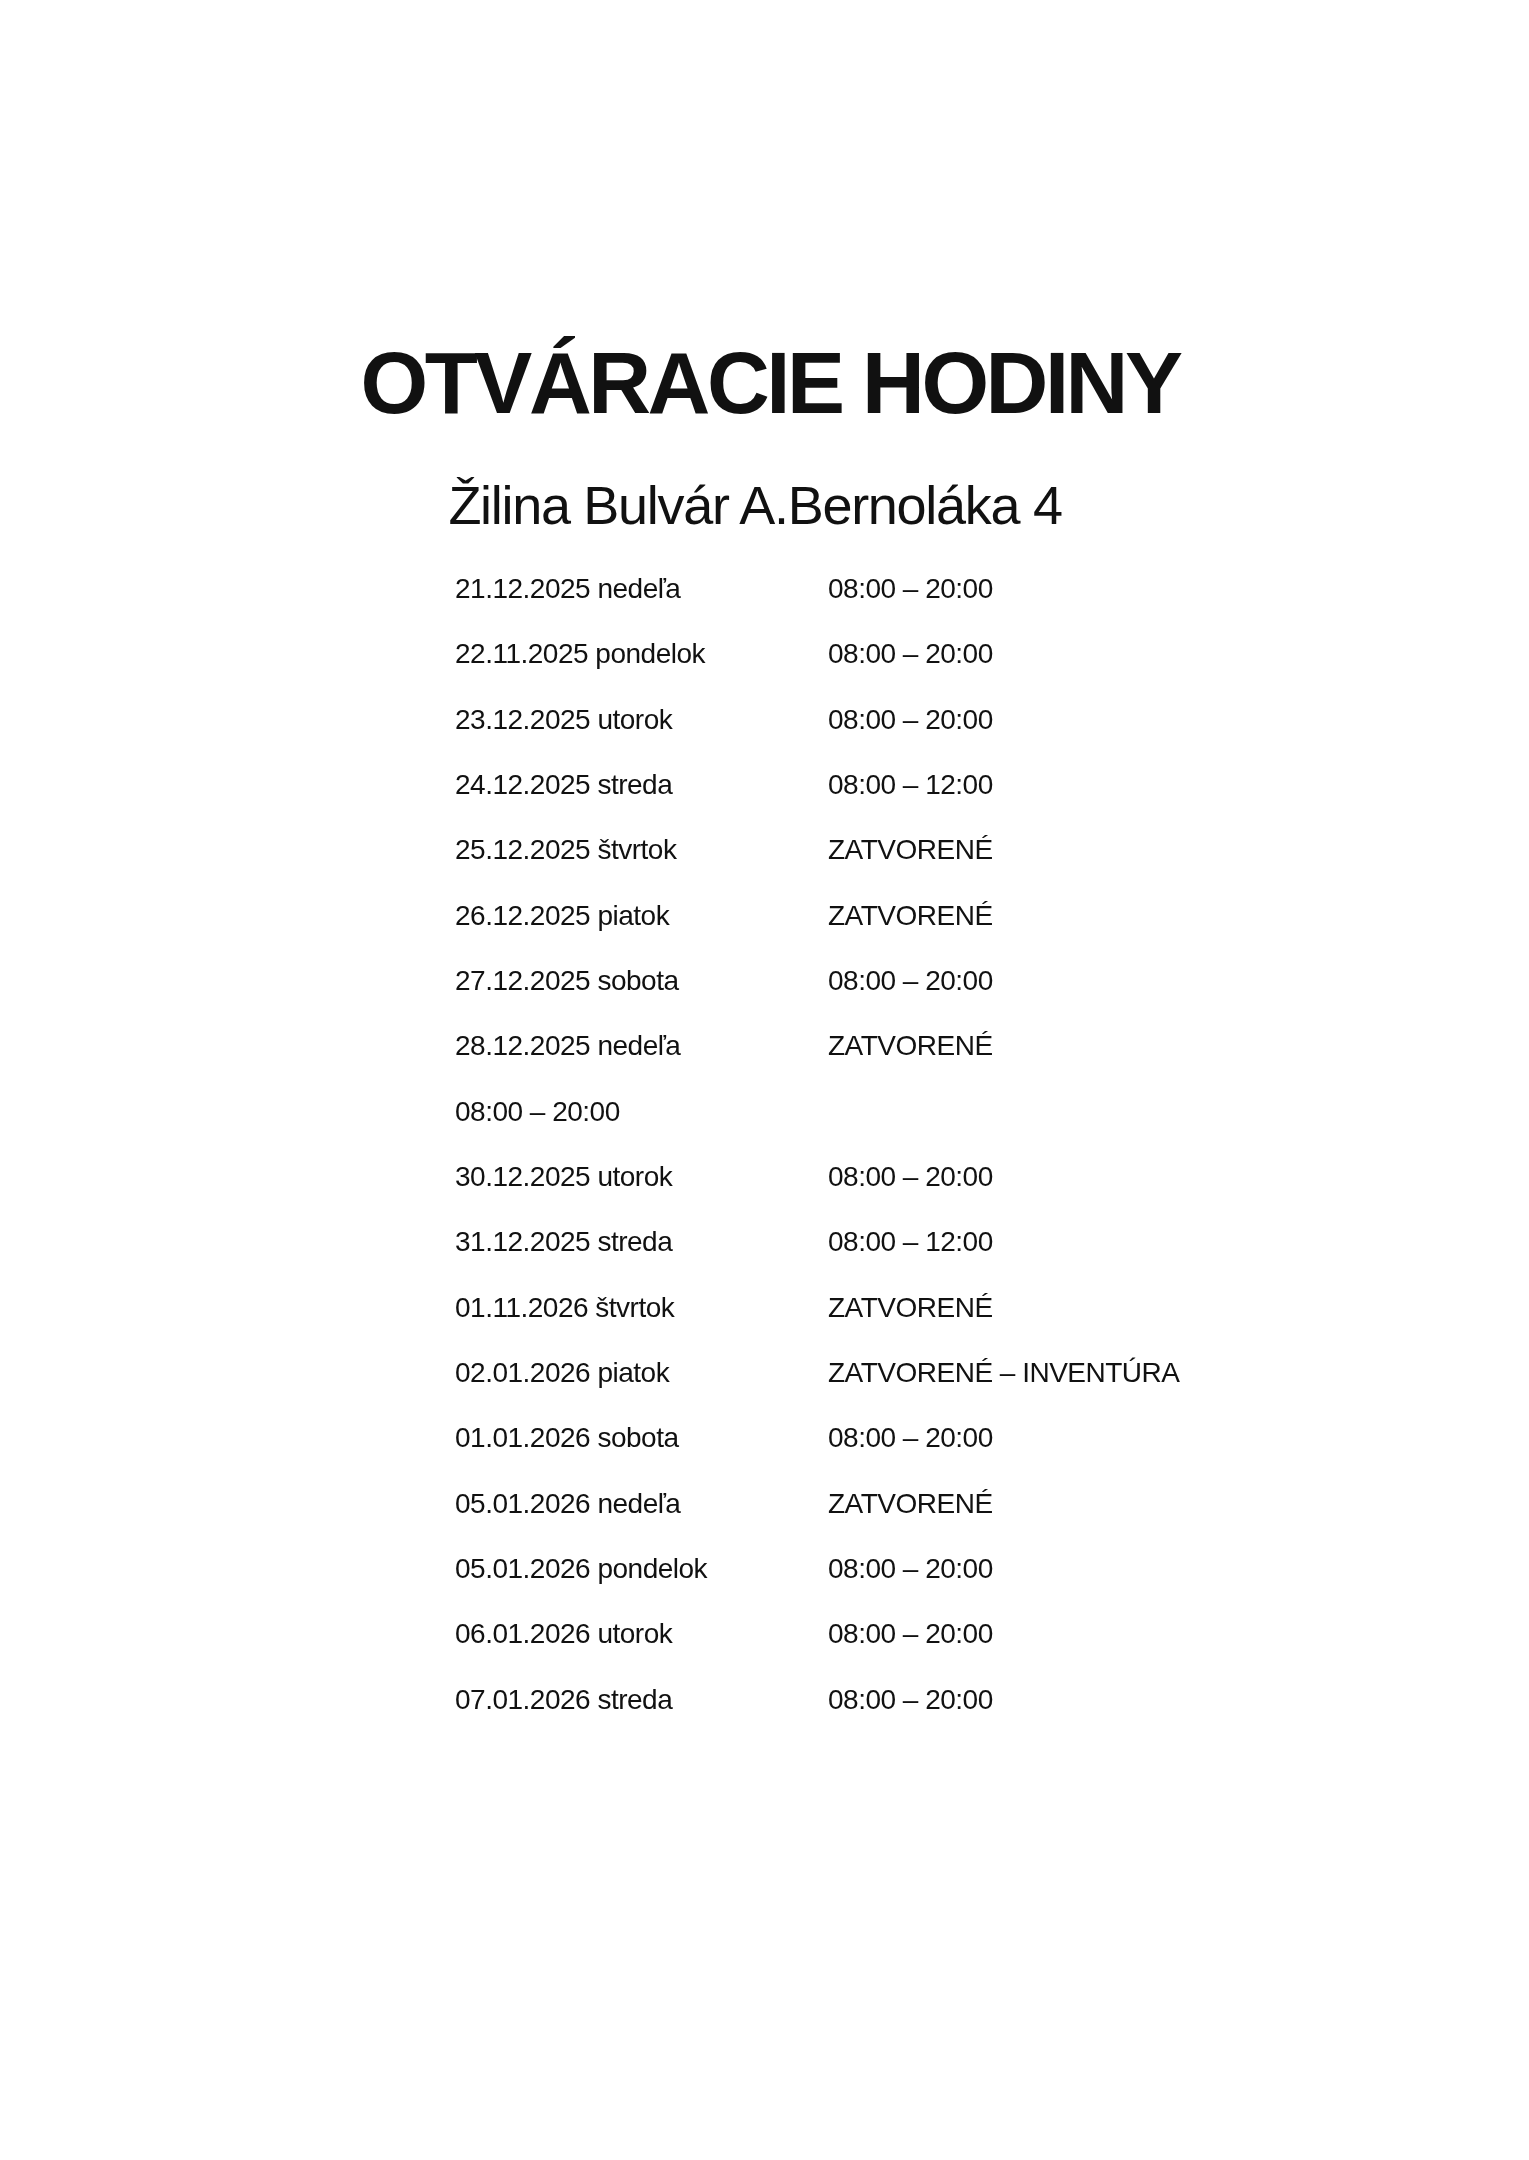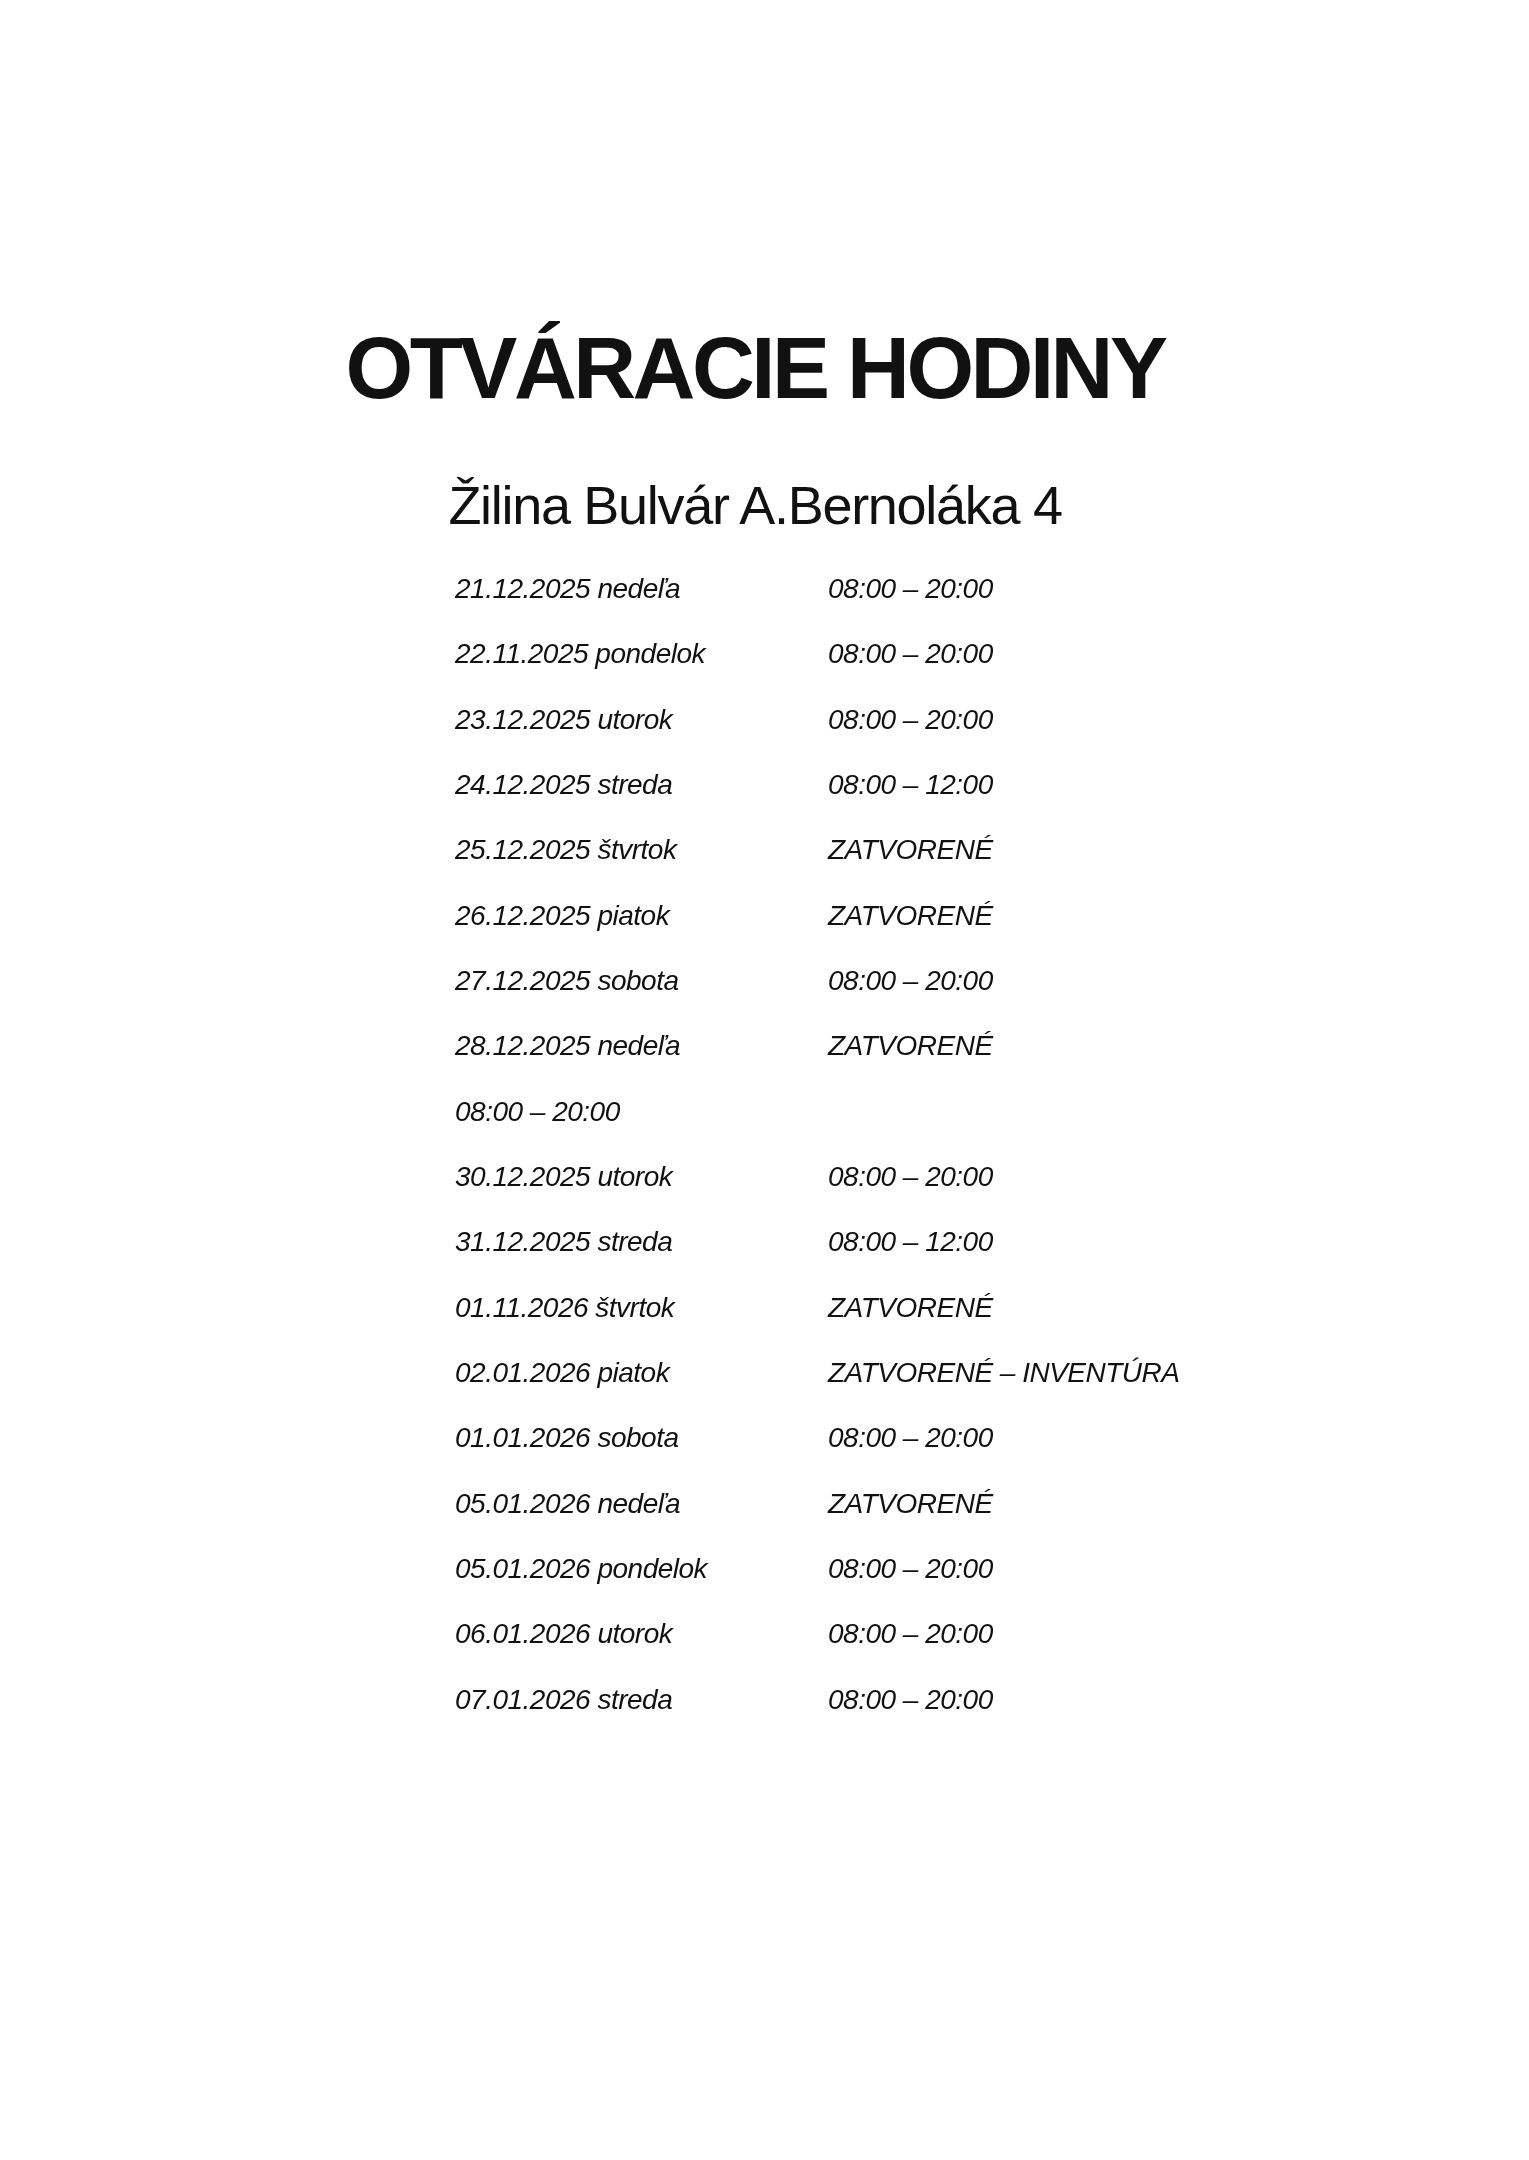--- a/index.html
+++ b/index.html
@@ -22,21 +22,21 @@
     left: 0;
     top: 0;
     width: 1510px; 
     text-align: center;
   }
   .doc-title {
     position: absolute;
     top: 318px;
     left: 0;
     width: 100%;
-    margin: 0;
+    margin: 15px;
     font-size: 87px;
     line-height: 100px;
     font-weight: 700;
     letter-spacing: -3.5px;
     white-space: nowrap;
   }
   .doc-subtitle {
     position: absolute;
     top: 455px;
     left: 0;
@@ -54,21 +54,20 @@
     top: 556px;
     width: 720px;
   }
   .row {
     display: flex;
     height: 65.33px;
     line-height: 65.33px;
     font-size: 28px;
     letter-spacing: -0.5px;
     white-space: nowrap;
-    font-style: italic;
   }
   .cell.date-day {
     flex: 0 0 373px;
     width: 373px;
   }
   .cell.hours {
     flex: 0 0 auto;
     text-align: center;
   }
 </style>

